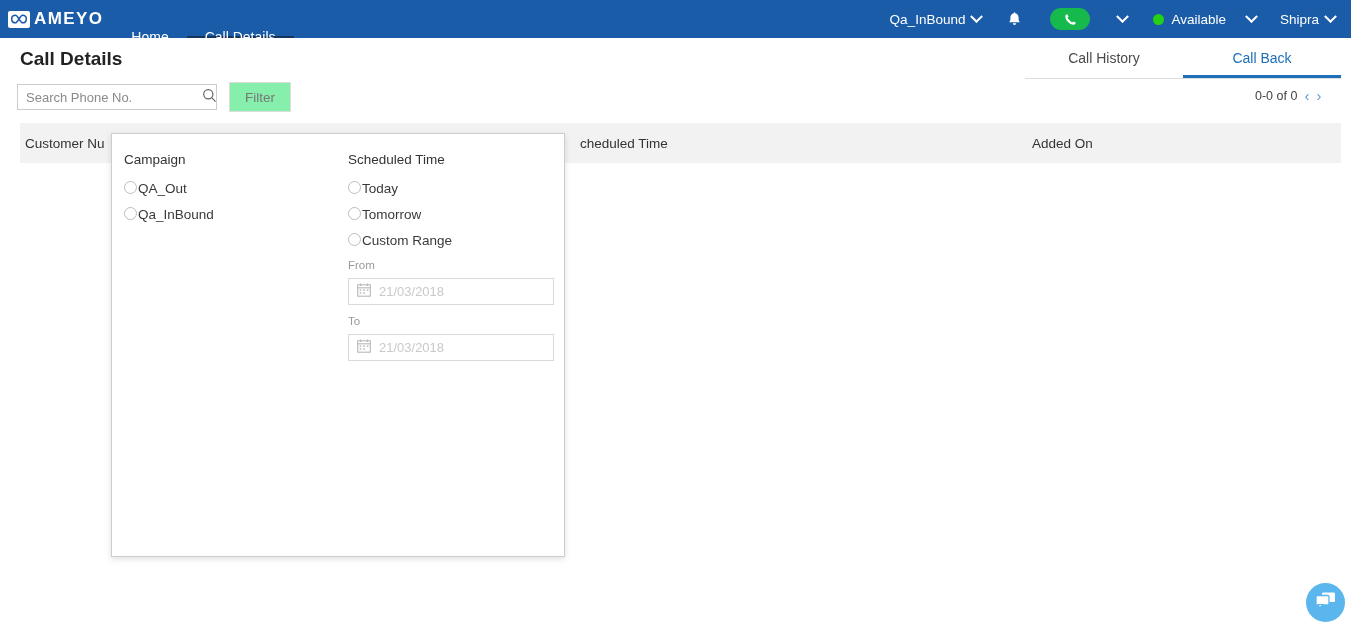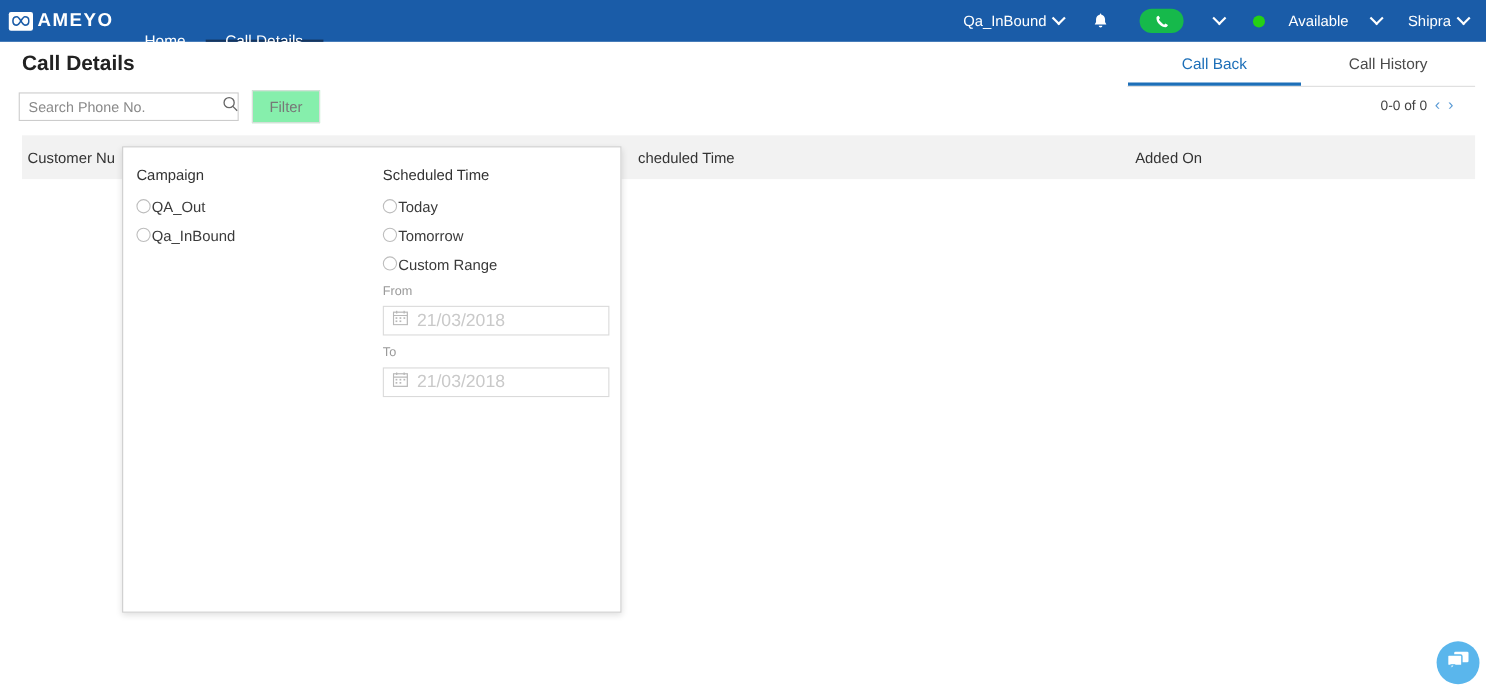--- a/index.html
+++ b/index.html
@@ -293,21 +293,21 @@
     height: 27px;
     border: 1px solid #dadada;
     background: #ffffff;
     display: flex;
     align-items: center;
     gap: 8px;
     padding: 0 8px;
     cursor: pointer;
   }
   .date-ph {
-    font-size: 16px;
+    font-size: 13px;
     color: #c9c9c9;
   }
 
   .fp-footer {
     height: 53px;
     border-top: 1px solid #e2e2e2;
     display: flex;
     align-items: center;
     justify-content: flex-end;
     gap: 14px;
@@ -389,21 +389,21 @@
       </svg>
     </span>
   </div>
 
   <div class="tb-plain">
     <span class="chev"></span>
   </div>
 
   <div class="tb-group">
     <span class="status-dot"></span>
-    <span style="margin-left:14px;">Available</span>
+    <span style="">Available</span>
     <span class="chev" style="margin-left:14px;"></span>
   </div>
 
   <div class="tb-group" style="padding-right:16px;">
     <span>Shipra</span>
     <span class="chev"></span>
   </div>
 
 </div>
 
@@ -418,25 +418,25 @@
         <line x1="9.7" y1="9.7" x2="13.6" y2="13.6" stroke="#666666" stroke-width="1.2"></line>
       </svg>
     </span>
   </div>
   <div class="filter-btn">
     <span>Filter</span>
   </div>
 </div>
 
 <div class="tabs">
+  <div class="tab">
+    <span>Call History</span>
+  </div>
   <div class="tab active">
     <span>Call Back</span>
-  </div>
-  <div class="tab">
-    <span>Call History</span>
   </div>
 </div>
 
 <div class="pager">
   <span>0-0 of 0</span>
   <span class="pager-arrow">‹</span>
   <span class="pager-arrow">›</span>
 </div>
 
 <div class="table-head">

